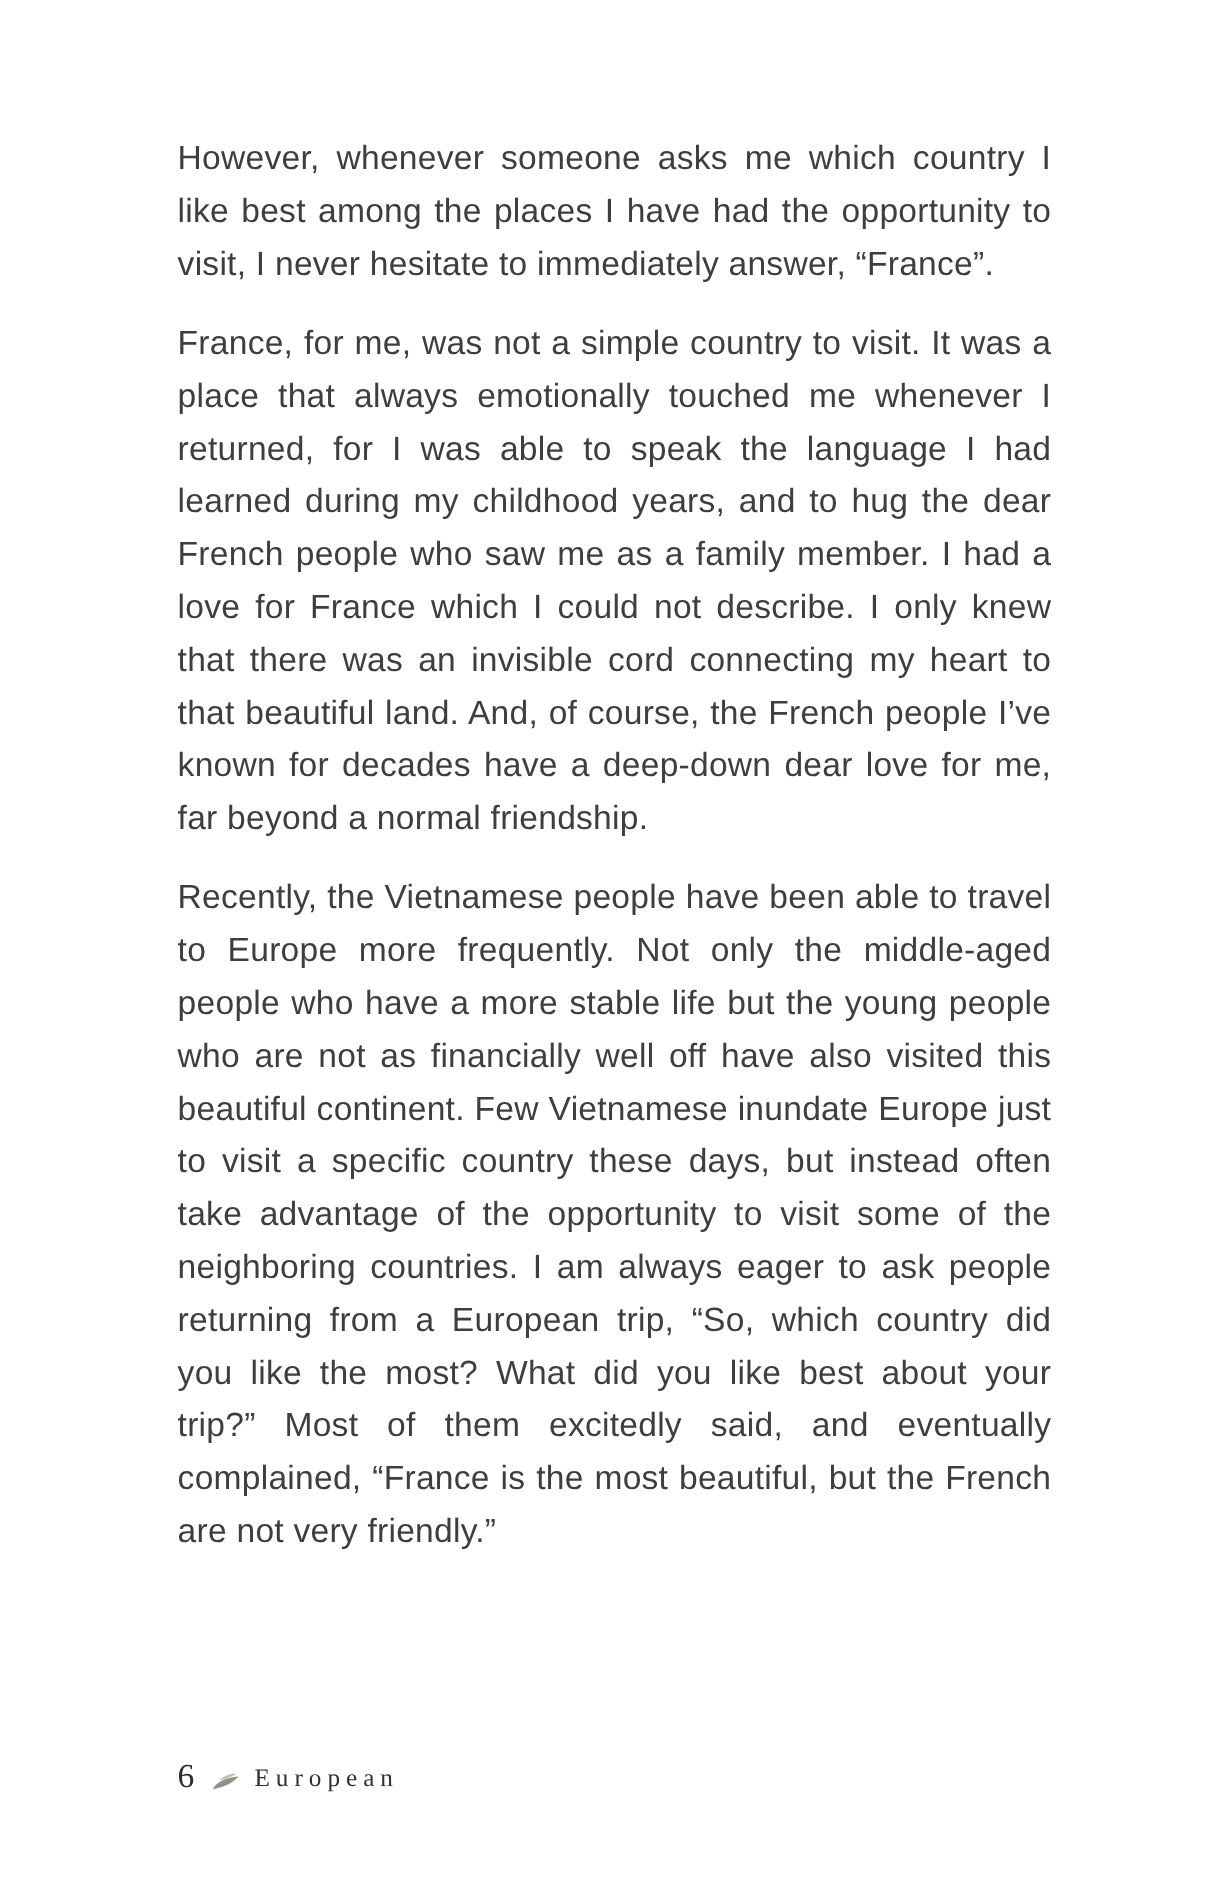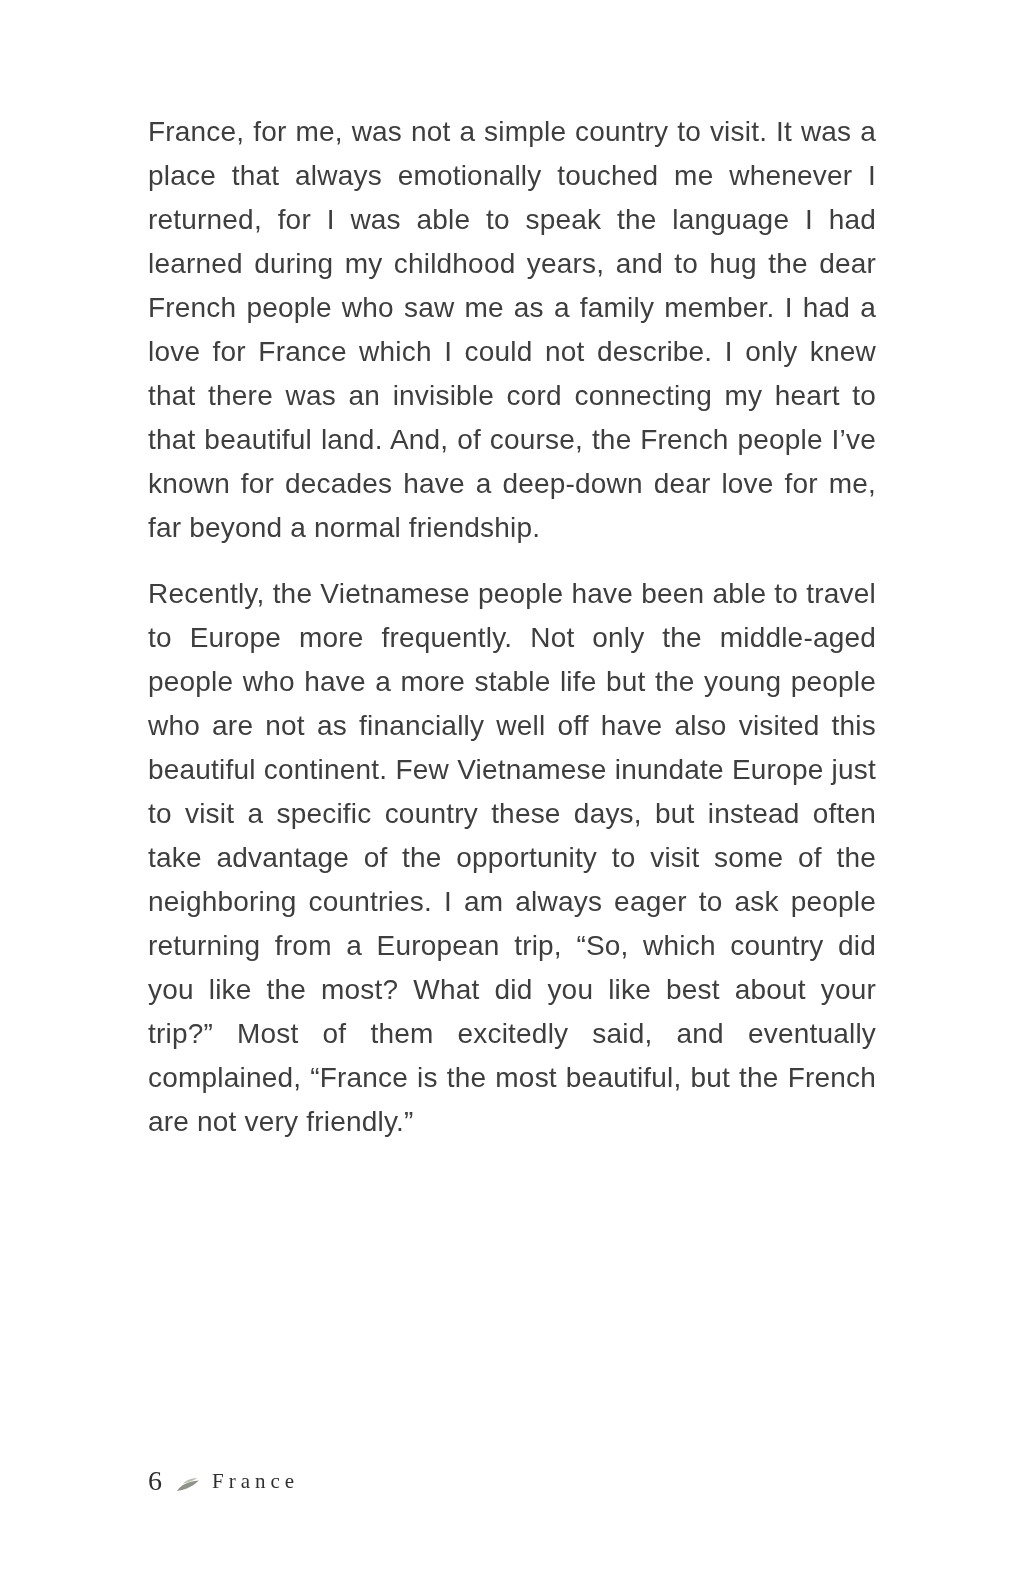--- a/index.html
+++ b/index.html
@@ -50,27 +50,28 @@
     font-size: 21px;
     letter-spacing: 5px;
     color: #2f2f2f;
   }
 </style>
 </head>
 <body>
 
 <div class="page">
   <div class="body-text">
+    <p>However, whenever someone asks me which country I like best among the places I have had the opportunity to visit, I never hesitate to immediately answer, “France”.</p>
     <p>France, for me, was not a simple country to visit. It was a place that always emotionally touched me whenever I returned, for I was able to speak the language I had learned during my childhood years, and to hug the dear French people who saw me as a family member. I had a love for France which I could not describe. I only knew that there was an invisible cord connecting my heart to that beautiful land. And, of course, the French people I’ve known for decades have a deep-down dear love for me, far beyond a normal friendship.</p>
     <p>Recently, the Vietnamese people have been able to travel to Europe more frequently. Not only the middle-aged people who have a more stable life but the young people who are not as financially well off have also visited this beautiful continent. Few Vietnamese inundate Europe just to visit a specific country these days, but instead often take advantage of the opportunity to visit some of the neighboring countries. I am always eager to ask people returning from a European trip, “So, which country did you like the most? What did you like best about your trip?” Most of them excitedly said, and eventually complained, “France is the most beautiful, but the French are not very friendly.”</p>
   </div>
 
   <div class="footer">
     <span class="page-number">6</span>
     <span class="leaf-icon">
       <svg width="24" height="15" viewBox="0 0 24 15" aria-hidden="true">
         <path d="M1 14 C5 8 11 4.5 23 3.5 C15 11 7.5 13 1 14 Z" fill="#8f9387"></path>
         <path d="M7 6.5 C10 3.5 14.5 1.2 21.5 1 C15.5 4.5 11 5.6 7 6.5 Z" fill="#b9bdb0"></path>
       </svg>
     </span>
-    <span class="section-label">France</span>
+    <span class="section-label">European</span>
   </div>
 </div>
 
 </body></html>

